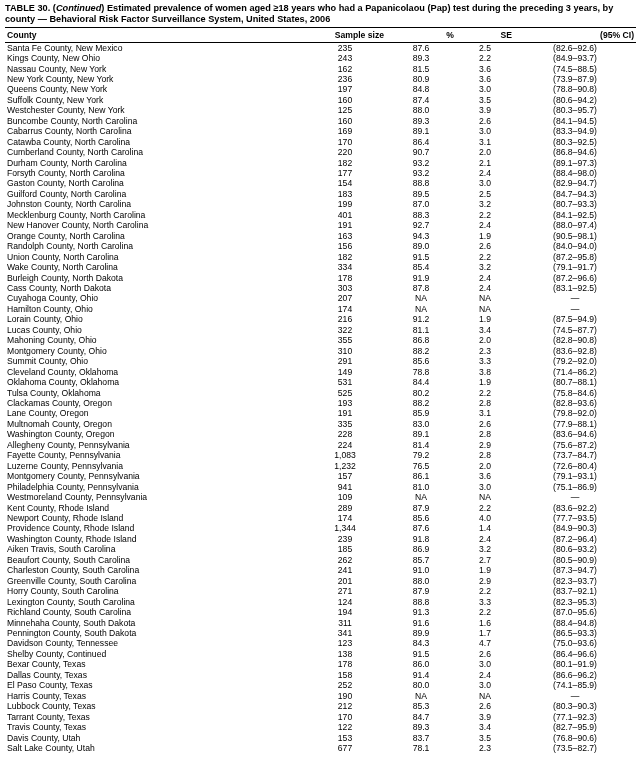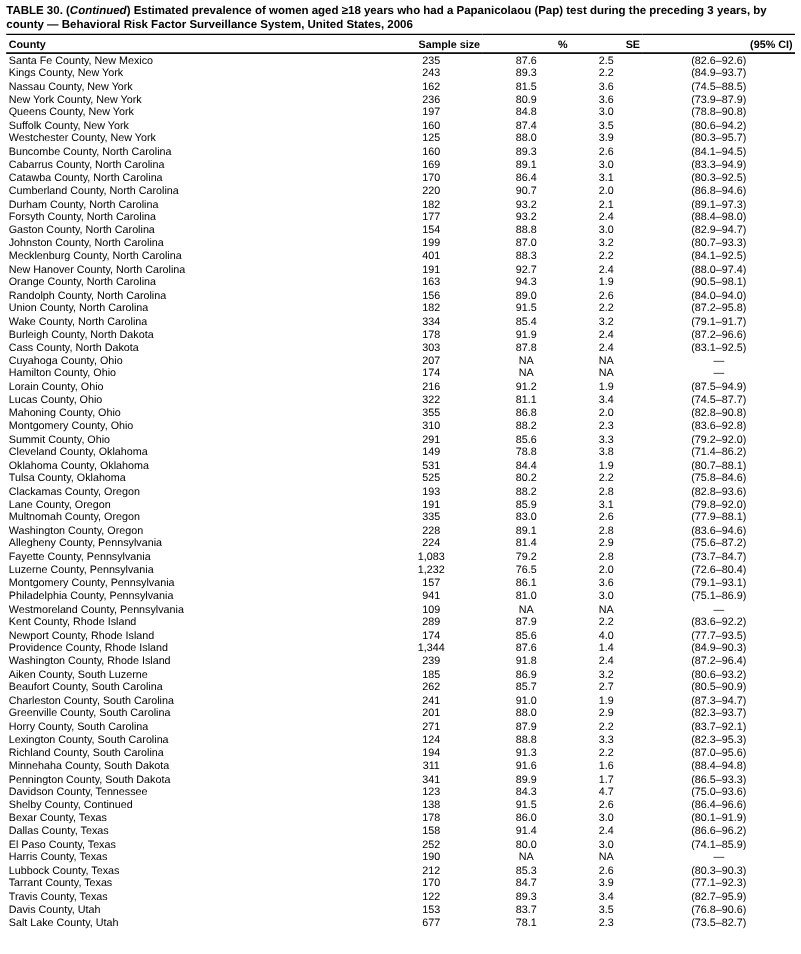--- a/index.html
+++ b/index.html
@@ -75,21 +75,21 @@
     </thead>
     <tbody>
         <tr>
           <td class="col-county">Santa Fe County, New Mexico</td>
           <td class="col-num">235</td>
           <td class="col-num">87.6</td>
           <td class="col-num">2.5</td>
           <td class="col-num">(82.6–92.6)</td>
         </tr>
         <tr>
-          <td class="col-county">Kings County, New York</td>
+          <td class="col-county">Kings County, New Ohio</td>
           <td class="col-num">243</td>
           <td class="col-num">89.3</td>
           <td class="col-num">2.2</td>
           <td class="col-num">(84.9–93.7)</td>
         </tr>
         <tr>
           <td class="col-county">Nassau County, New York</td>
           <td class="col-num">162</td>
           <td class="col-num">81.5</td>
           <td class="col-num">3.6</td>
@@ -166,20 +166,27 @@
           <td class="col-num">(88.4–98.0)</td>
         </tr>
         <tr>
           <td class="col-county">Gaston County, North Carolina</td>
           <td class="col-num">154</td>
           <td class="col-num">88.8</td>
           <td class="col-num">3.0</td>
           <td class="col-num">(82.9–94.7)</td>
         </tr>
         <tr>
+          <td class="col-county">Guilford County, North Carolina</td>
+          <td class="col-num">183</td>
+          <td class="col-num">89.5</td>
+          <td class="col-num">2.5</td>
+          <td class="col-num">(84.7–94.3)</td>
+        </tr>
+        <tr>
           <td class="col-county">Johnston County, North Carolina</td>
           <td class="col-num">199</td>
           <td class="col-num">87.0</td>
           <td class="col-num">3.2</td>
           <td class="col-num">(80.7–93.3)</td>
         </tr>
         <tr>
           <td class="col-county">Mecklenburg County, North Carolina</td>
           <td class="col-num">401</td>
           <td class="col-num">88.3</td>
@@ -397,21 +404,21 @@
           <td class="col-num">(84.9–90.3)</td>
         </tr>
         <tr>
           <td class="col-county">Washington County, Rhode Island</td>
           <td class="col-num">239</td>
           <td class="col-num">91.8</td>
           <td class="col-num">2.4</td>
           <td class="col-num">(87.2–96.4)</td>
         </tr>
         <tr>
-          <td class="col-county">Aiken County, South Luzerne</td>
+          <td class="col-county">Aiken Travis, South Carolina</td>
           <td class="col-num">185</td>
           <td class="col-num">86.9</td>
           <td class="col-num">3.2</td>
           <td class="col-num">(80.6–93.2)</td>
         </tr>
         <tr>
           <td class="col-county">Beaufort County, South Carolina</td>
           <td class="col-num">262</td>
           <td class="col-num">85.7</td>
           <td class="col-num">2.7</td>

